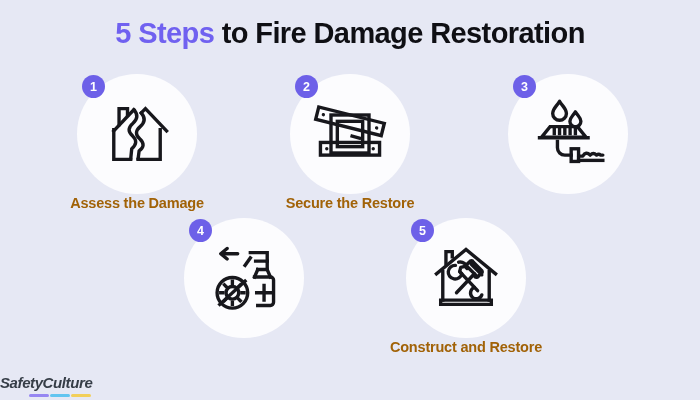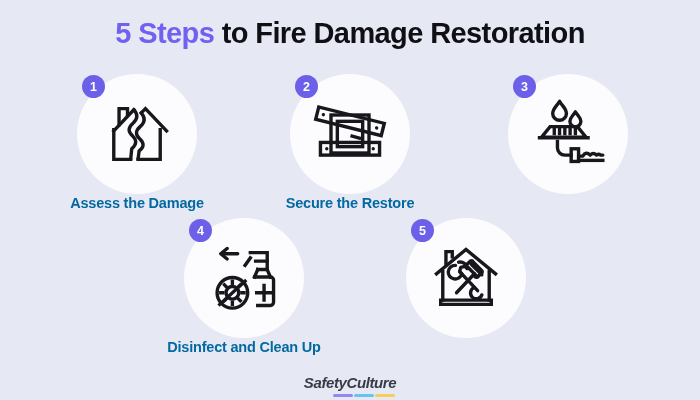--- a/index.html
+++ b/index.html
@@ -43,41 +43,41 @@
     border-radius: 50%;
     color: #FFFFFF;
     font-size: 12.5px; font-weight: 700;
     display: flex; align-items: center; justify-content: center;
   }
 
   .label {
     margin-top: 1px;
     font-size: 14.5px;
     font-weight: 700;
-    color: #0369a1;
+    color: #a16207;
     letter-spacing: -0.2px;
     white-space: nowrap;
   }
 
   .icon svg { display: block; }
   .stroke { fill: none; stroke: #17171C; stroke-width: 3.2; stroke-linecap: square; stroke-linejoin: miter; }
   .stroke-r { fill: none; stroke: #17171C; stroke-width: 3.2; stroke-linecap: round; stroke-linejoin: round; }
   .dot { fill: #17171C; stroke: none; }
 
   
   #step-1 { left: 45px;  top: 74px; }
   #step-2 { left: 258px; top: 74px; }
   #step-3 { left: 476px; top: 74px; }
   #step-4 { left: 152px; top: 218px; }
   #step-5 { left: 374px; top: 218px; }
 
   .footer {
     position: absolute;
     left: 0; right: 0; bottom: 8px;
-    display: flex; justify-content: center;
+    display: flex; 
   }
   .logo { position: relative; display: inline-block; }
   .logo-text {
     font-size: 15px;
     font-weight: 800;
     font-style: italic;
     letter-spacing: -0.4px;
     color: #363D47;
   }
   .logo-underline {
@@ -171,21 +171,20 @@
           <path class="stroke" d="M49 28 l-3 7 M58 28 l3 7"></path>
           <path class="stroke" d="M46 35 H61 a3 3 0 0 1 3 3 V59 a3 3 0 0 1 -3 3 H49"></path>
           <path class="stroke" d="M55 43 v14 M48 50 h14" stroke-width="2.8"></path>
           <circle class="stroke" cx="25" cy="50" r="14.5" fill="#FCFCFE"></circle>
           <circle class="stroke" cx="25" cy="50" r="6"></circle>
           <path class="stroke" d="M25 41 v-2 M25 59 v2 M16 50 h-2 M34 50 h2 M19 44 l-1.5 -1.5 M31 56 l1.5 1.5 M31 44 l1.5 -1.5 M19 56 l-1.5 1.5" stroke-width="2.6"></path>
           <path class="stroke" d="M13 61 L37 39"></path>
         </svg>
       </span>
     </div>
-    <div class="label">Disinfect and Clean Up</div>
   </div>
 
   <div class="step" id="step-5">
     <div class="circle">
       <span class="badge">5</span>
       <span class="icon">
         <svg width="76" height="76" viewBox="0 0 72 72">
           <path class="stroke" d="M17 22 V11 H23 V16"></path>
           <path class="stroke" d="M8 32 L36 9 L64 32"></path>
           <path class="stroke" d="M14 30 V57 M58 30 V57"></path>
@@ -193,20 +192,21 @@
           <g class="stroke-r">
             <path d="M27 50 L44 32"></path>
             <path d="M38 26 l8 8 M41 23 l10 10 M38 26 q-2 -1 -1 -3 l3 -3 q2 -1 3 1 l8 8 q1 2 -1 3 l-3 3 q-2 1 -3 -1"></path>
             <path d="M30 30 L47 48"></path>
             <path d="M26 24 a6.5 6.5 0 1 0 6 8 l-2 -2 l1 -4 l4 -1 l2 2 a6.5 6.5 0 0 0 -8 -6"></path>
             <path d="M51 52 a5.5 5.5 0 1 1 -7 -7"></path>
           </g>
         </svg>
       </span>
     </div>
+    <div class="label">Construct and Restore</div>
   </div>
 
   <div class="footer">
     <div class="logo">
       <span class="logo-text">SafetyCulture</span>
       <span class="logo-underline">
         <span class="seg-purple"></span>
         <span class="seg-blue"></span>
         <span class="seg-yellow"></span>
       </span>

